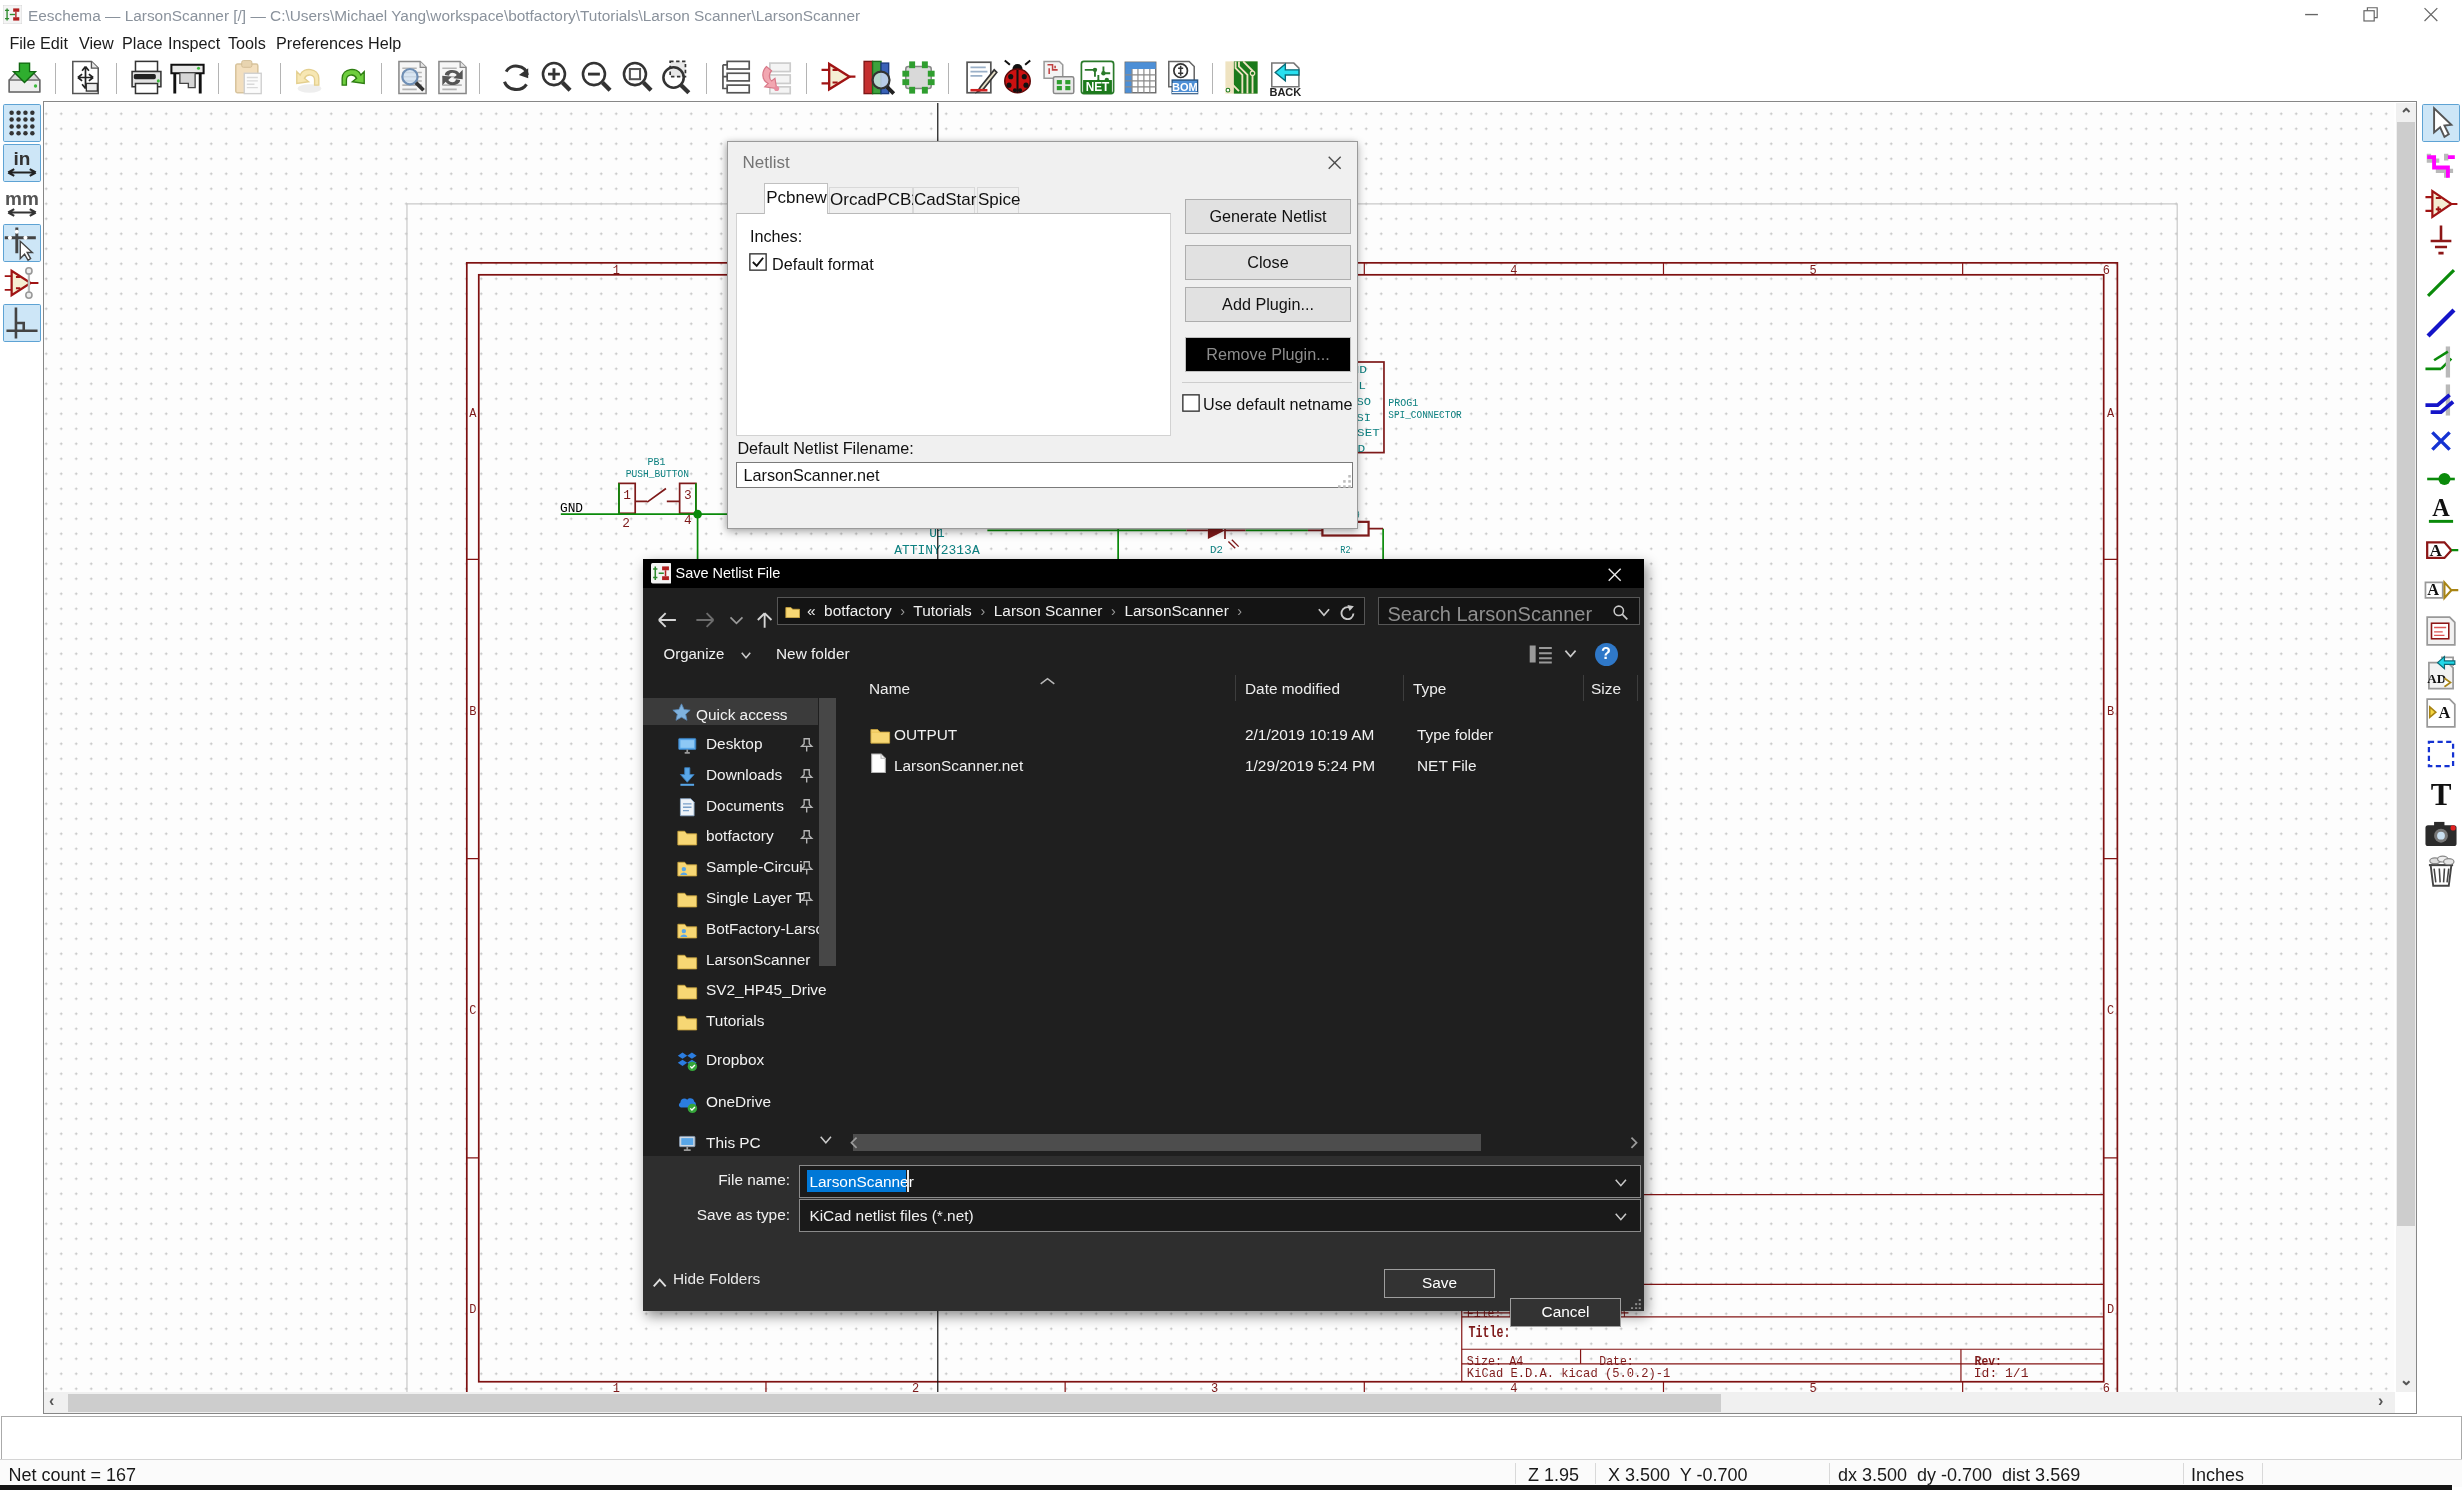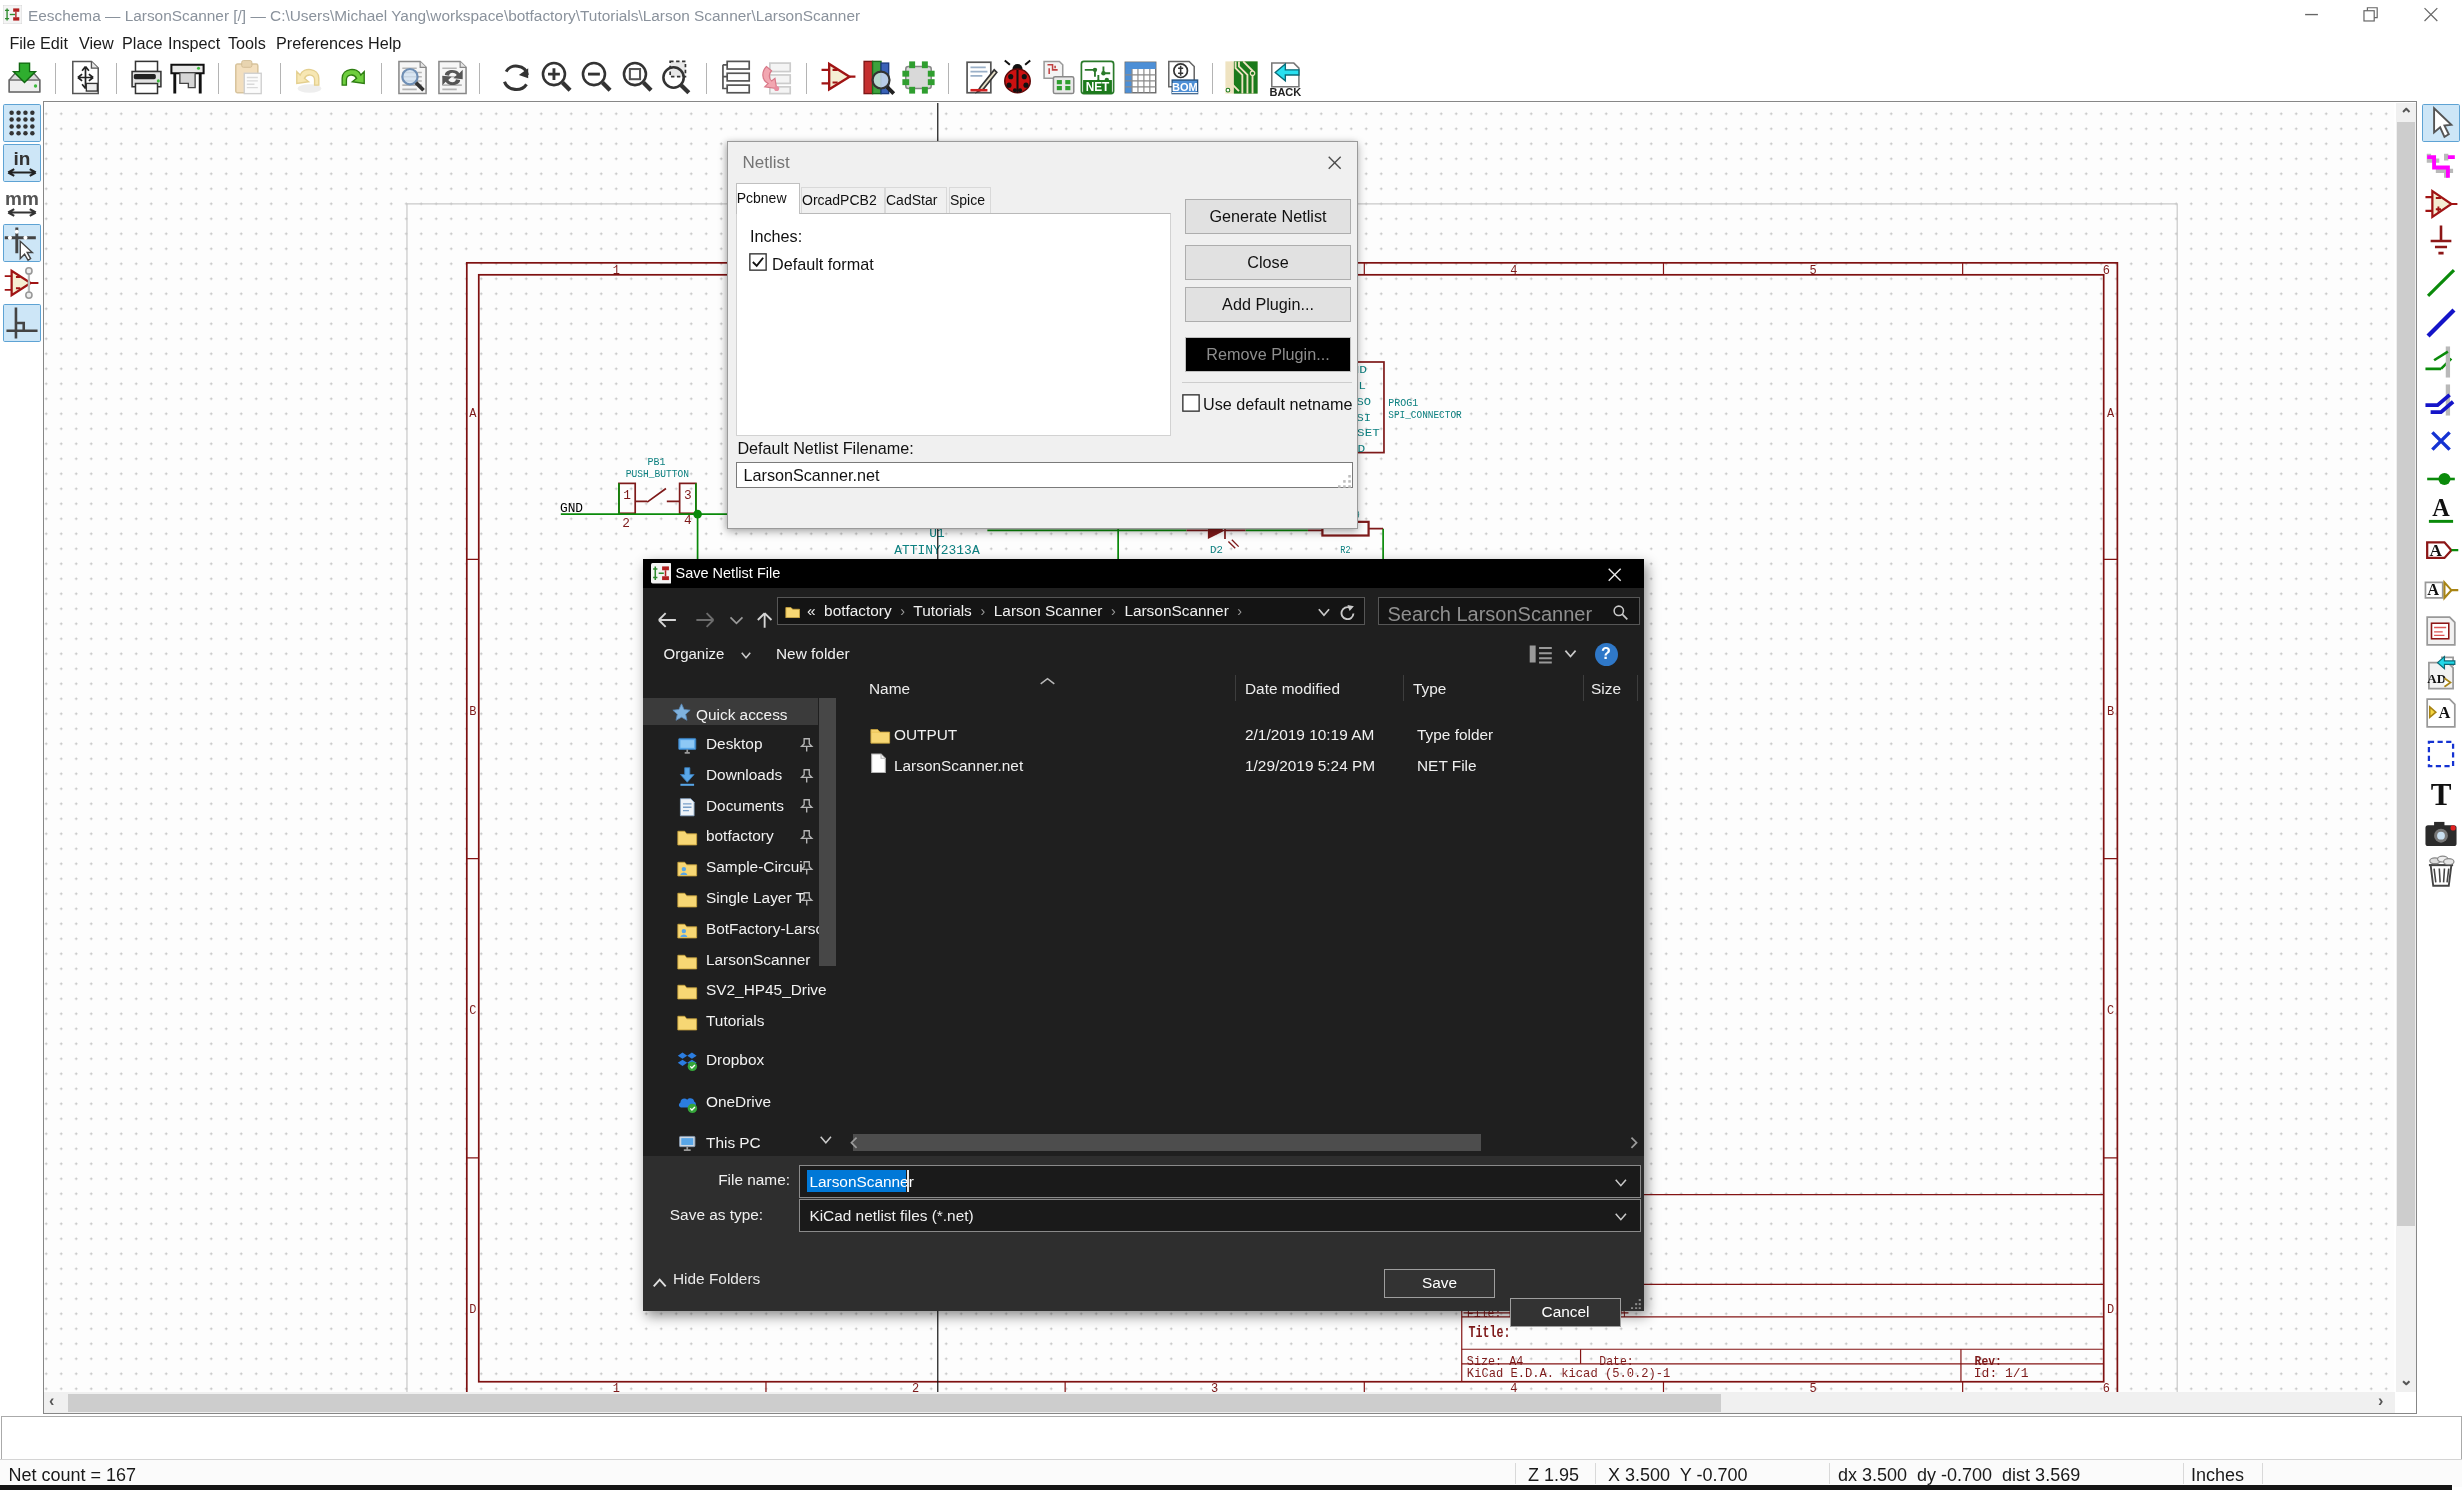--- a/index.html
+++ b/index.html
@@ -39,21 +39,21 @@
   
   #schsvg{left:44px;top:103px;}
   .tealtxt{font-family:"Liberation Mono",monospace;fill:#0e8181;}
   .maroontxt{font-family:"Liberation Mono",monospace;fill:#7e1a1a;}
   .blacktxt{font-family:"Liberation Mono",monospace;fill:#000000;}
   
   #netlistdlg{left:727px;top:141px;width:631px;height:388px;background:#f0f0f0;
     border:0.9px solid #9a9a9a;box-sizing:border-box;
     box-shadow:0px 2.6px 8.5px rgba(0,0,0,0.30), -1.7px 0px 5.1px rgba(0,0,0,0.10);}
   .tab{background:#f0f0f0;border:0.9px solid #d9d9d9;box-sizing:border-box;
-    font-size:14px;color:#111;text-align:left;line-height:24px;white-space:nowrap;}
+    font-size:17px;color:#111;text-align:right;line-height:24px;white-space:nowrap;margin-left:28px;}
   .tabactive{background:#fff;border:0.9px solid #c0c0c0;border-bottom:none;line-height:28px;z-index:2;}
   .nbtn{background:#e1e1e1;border:0.9px solid #adadad;box-sizing:border-box;
     font-size:16.2px;color:#111;text-align:center;line-height:33px;}
   .nbtndis{background:#000000;border-color:#bfbfbf;color:#8d8d8d;}
   
   #savedlg{left:643px;top:559px;width:1001px;height:752px;background:#1f1f1f;
     box-shadow:3.4px 5.1px 12px rgba(0,0,0,0.45);}
   .dk-box{background:#141414;border:0.9px solid #565656;box-sizing:border-box;}
   .crumbsep{color:#9a9a9a;font-size:14.5px;}
   .hdrtxt{position:absolute;font-size:15.4px;color:#ececec;}
@@ -869,21 +869,21 @@
   <div class="abs" style="left:0;top:597px;width:1001px;height:155px;background:#2e2e2e"></div>
   <div class="abs" style="left:0px;top:612px;width:147px;font-size:15.4px;color:#f0f0f0;text-align:right">File name:</div>
   <div class="abs dk-combo" style="left:156px;top:606px;width:842px;height:32.5px">
     <div class="abs" style="left:6.8px;top:4.3px;width:99px;height:22px;background:#0078d7"></div>
     <div class="abs" style="left:9.4px;top:6.8px;font-size:15.4px;color:#fff">LarsonScanner</div>
     <div class="abs" style="left:107px;top:4.3px;width:1.7px;height:22px;background:#e8e8e8"></div>
     <svg class="abs" style="left:814px;top:12px" width="13.7" height="9.4" viewBox="0 0 16 11">
         <path d="M2 2 L8 9 L14 2" stroke="#c9c9c9" stroke-width="1.8" fill="none"></path>
       </svg>
   </div>
-  <div class="abs" style="left:0px;top:647px;width:147px;font-size:15.4px;color:#f0f0f0;text-align:center">Save as type:</div>
+  <div class="abs" style="left:0px;top:647px;width:147px;font-size:15.4px;color:#f0f0f0;text-align:right">Save as type:</div>
   <div class="abs dk-combo" style="left:156px;top:640px;width:842px;height:32.5px">
     <div class="abs" style="left:9.4px;top:6.8px;font-size:15.4px;color:#f0f0f0">KiCad netlist files (*.net)</div>
     <svg class="abs" style="left:814px;top:12px" width="13.7" height="9.4" viewBox="0 0 16 11">
         <path d="M2 2 L8 9 L14 2" stroke="#c9c9c9" stroke-width="1.8" fill="none"></path>
       </svg>
   </div>
   <svg class="abs" style="left:9.4px;top:718px" width="15.4" height="12" viewBox="0 0 18 14">
       <path d="M2 11 L9 3 L16 11" stroke="#e0e0e0" stroke-width="2.2" fill="none"></path>
     </svg>
   <div class="abs" style="left:30px;top:711px;font-size:15.4px;color:#e8e8e8">Hide Folders</div>

